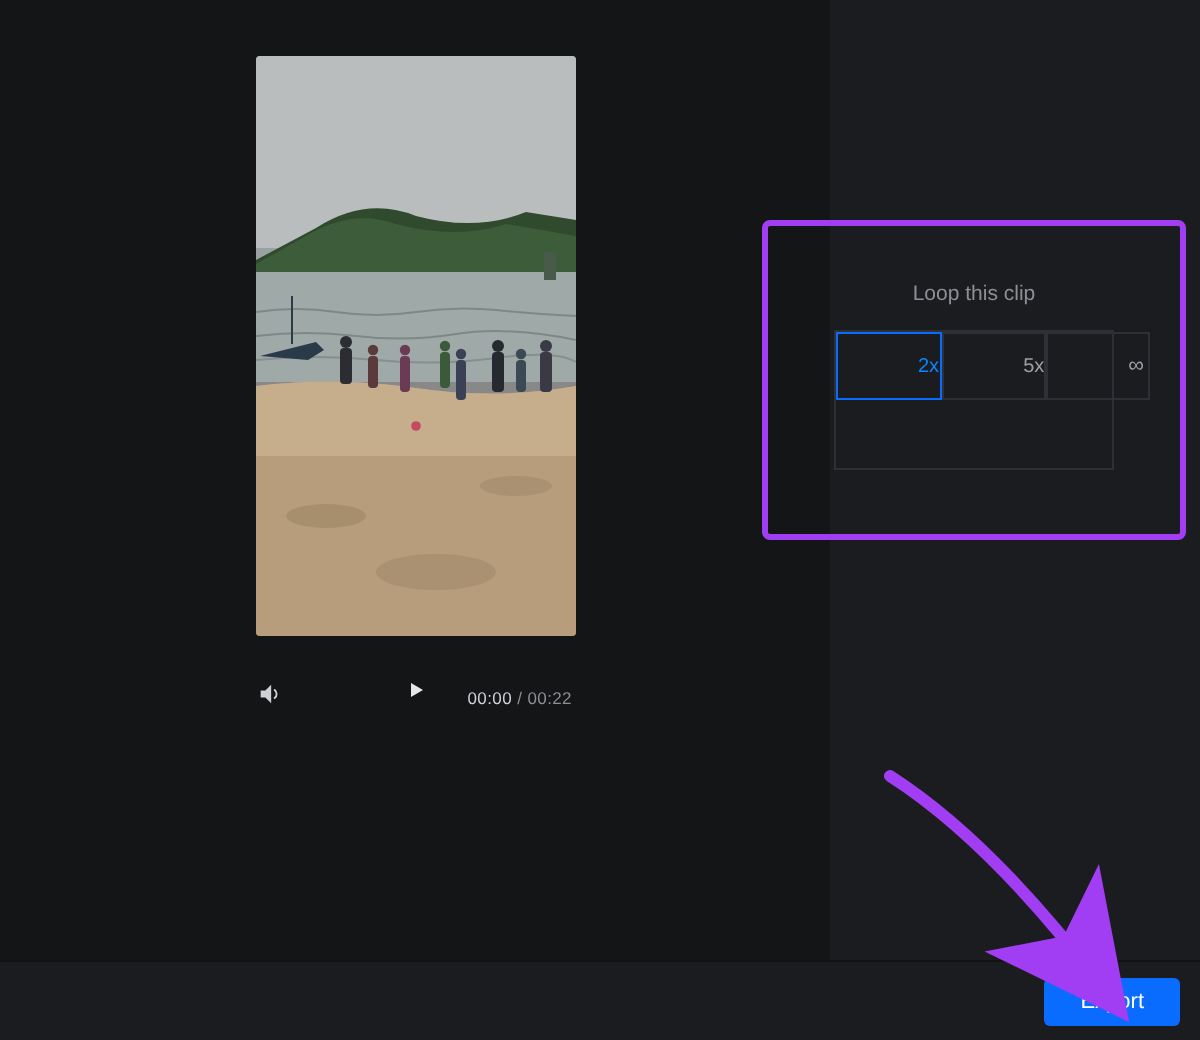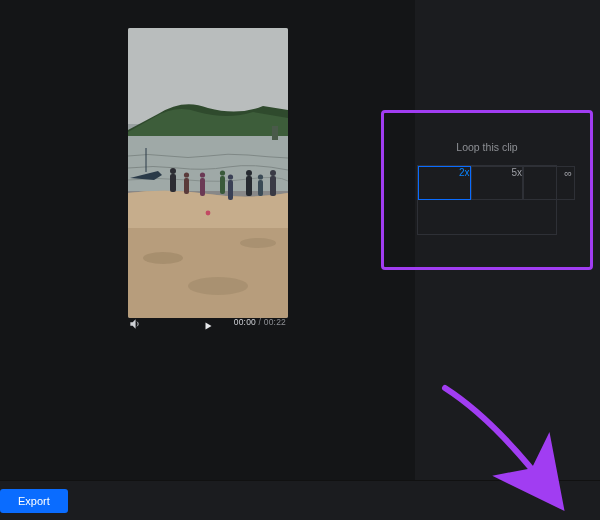--- a/index.html
+++ b/index.html
@@ -13,23 +13,23 @@
   .video-frame {
     position: absolute; top: 28px; left: 128px;
     width: 160px; height: 290px;
     border-radius: 2px; overflow: hidden;
     background: #888;
   }
   .video-frame svg { width: 100%; height: 100%; display: block; }
 
   
   .controls {
-    position: absolute; top: 317px; left: 128px;
+    position: absolute; top: 330px; left: 128px;
     width: 160px; height: 24px;
-    display: flex; align-items: flex-start;
+    display: flex; align-items: flex-end;
     color: #aeb0b5; font-size: 9px;
   }
   .vol-icon { width: 14px; height: 14px; }
   .play-btn {
     position: absolute; left: 50%; transform: translateX(-50%);
     width: 18px; height: 18px; display: flex; align-items: center; justify-content: center;
     cursor: pointer;
   }
   .play-btn svg { width: 12px; height: 12px; }
   .time { position: absolute; right: 2px; color: #8d8f94; font-size: 8.5px; letter-spacing: .2px; }
@@ -43,32 +43,32 @@
     padding: 14px 18px 24px 18px;
   }
   .loop-title { color: #8d8f94; font-size: 10.5px; text-align: center; margin: 14px 0 12px 0; }
   .loop-grid {
     width: 140px; margin: 0 auto;
     display: grid; grid-template-columns: repeat(3, 1fr); grid-template-rows: repeat(2, 34px);
     border: 1px solid #2e3036;
   }
   .loop-cell {
     border: 1px solid #2e3036;
-    display: flex; justify-content: center;
+    display: flex; align-items: center; justify-content: center;
     color: #9d9fa5; font-size: 10px;
     cursor: pointer;
     padding-left: 40px;
   }
   .loop-cell.selected { border: 1px solid #0a6cff; color: #0a84ff; }
   .loop-cell .inf { font-size: 11px; letter-spacing: 2px; }
 
   
   .bottom-bar {
     height: 40px; background: #1b1c1f; border-top: 1px solid #111;
-    display: flex; align-items: center;
+    display: flex; justify-content: flex-end; align-items: center;
     padding-right: 10px;
   }
   .export-btn {
     background: #0a6cff; color: #fff; font-size: 11px;
     padding: 6px 18px; border: none; border-radius: 3px;
     cursor: pointer;
   }
 
   
   .arrow-annot {

